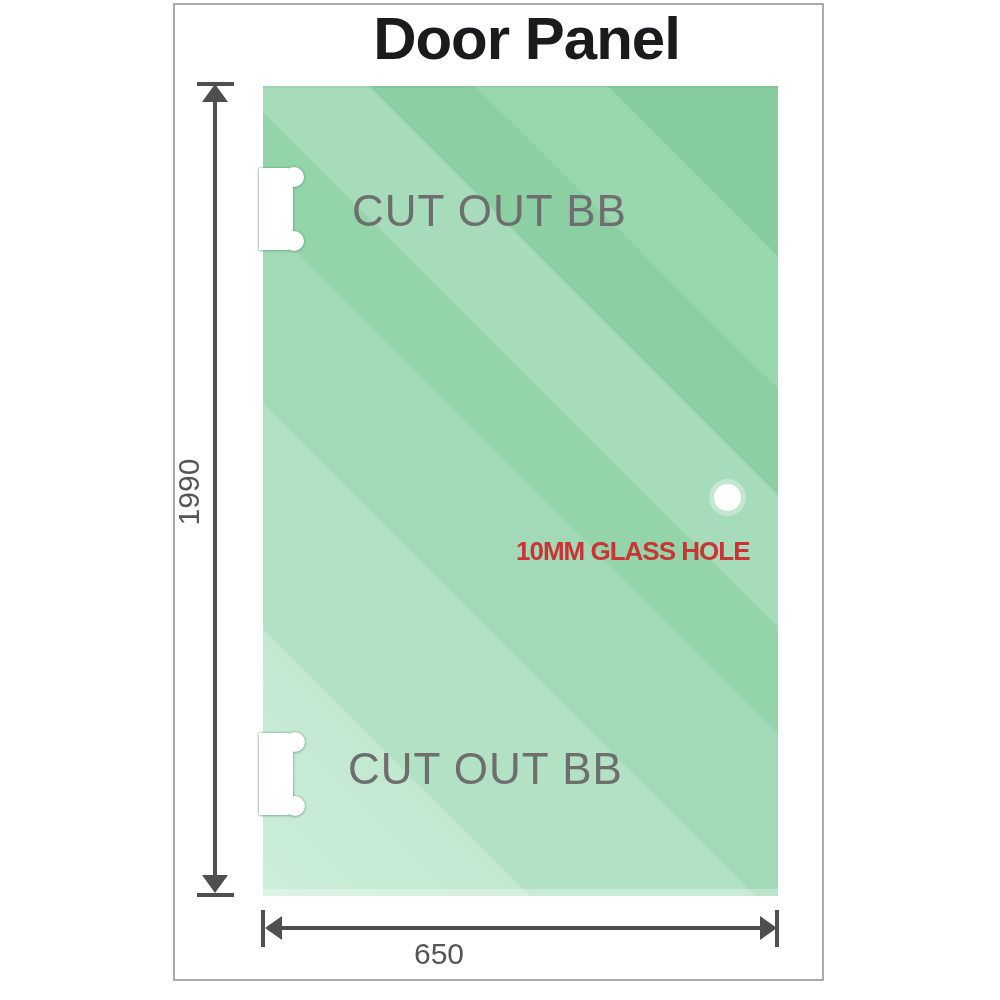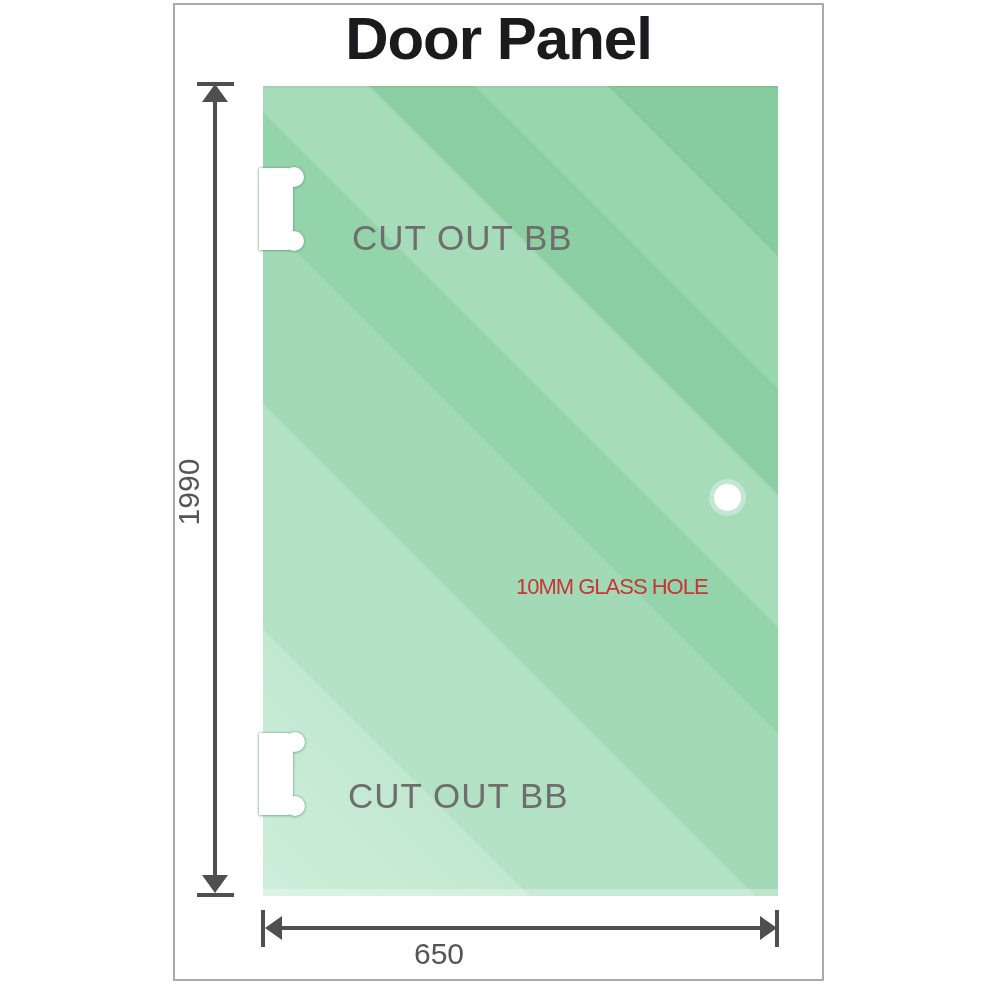--- a/index.html
+++ b/index.html
@@ -16,21 +16,21 @@
     position:relative;width:1000px;height:1000px;background:#fff;overflow:hidden;
     font-family:"Liberation Sans", sans-serif;
   }
   .page-border{
     position:absolute;left:173px;top:3px;width:651px;height:978px;
     border:2px solid var(--border-gray);box-sizing:border-box;background:#fff;
   }
   .title{
     position:absolute;left:173px;top:8px;width:651px;margin:0;
     text-align:center;font-size:60px;line-height:62px;font-weight:700;
-    letter-spacing:-1px;color:var(--title-black);
+    letter-spacing:-1px;color:var(--title-black);padding-left:28px;
   }
   
   .panel{
     position:absolute;left:263px;top:86px;width:515px;height:810px;
     background:
       linear-gradient(45deg,
         var(--glass-light) 0%,
         #c2e8d0 20%,
         #b2e1c4 20.3%,
         #b2e1c4 37%,
@@ -60,33 +60,33 @@
   .cutout .c-circle{
     position:absolute;width:20px;height:20px;border-radius:50%;background:#fff;
   }
   .cutout-top{left:259px;top:163px;}
   .cutout-top .c-circle.top{left:25px;top:4px;}
   .cutout-top .c-circle.bottom{left:25px;top:68px;}
   .cutout-bottom{left:259px;top:728px;}
   .cutout-bottom .c-circle.top{left:26px;top:4px;}
   .cutout-bottom .c-circle.bottom{left:26px;top:68px;}
   .cutout-label{
-    position:absolute;font-size:35px;color:var(--label-gray);
-    letter-spacing:1px;white-space:nowrap;margin-top:32px;
+    position:absolute;font-size:44px;color:var(--label-gray);
+    letter-spacing:1px;white-space:nowrap;
   }
   .cutout-label.top{left:352px;top:186px;}
   .cutout-label.bottom{left:348px;top:744px;}
   
   .hole{
     position:absolute;left:714px;top:484px;width:27px;height:27px;border-radius:50%;
     background:#fff;box-shadow:0 0 0 5px rgba(255,255,255,0.33);
   }
   .hole-label{
-    position:absolute;left:516px;top:536px;font-size:22px;font-weight:400;
-    letter-spacing:-1px;color:var(--red);white-space:nowrap;margin-top:38px;
+    position:absolute;left:516px;top:536px;font-size:26px;font-weight:700;
+    letter-spacing:-1px;color:var(--red);white-space:nowrap;
   }
   
   .tick-h{position:absolute;width:37px;height:4px;background:var(--dim);}
   .tick-v{position:absolute;width:4px;height:37px;background:var(--dim);}
   .shaft-v{position:absolute;left:213px;width:4px;background:var(--dim);}
   .shaft-h{position:absolute;top:926px;height:4px;background:var(--dim);}
   .arr{position:absolute;width:0;height:0;border-style:solid;}
   .arr-up{left:202px;top:84px;border-width:0 13px 18px 13px;border-color:transparent transparent var(--dim) transparent;}
   .arr-down{left:202px;top:875px;border-width:18px 13px 0 13px;border-color:var(--dim) transparent transparent transparent;}
   .arr-left{left:265px;top:916px;border-width:12px 17px 12px 0;border-color:transparent var(--dim) transparent transparent;}

